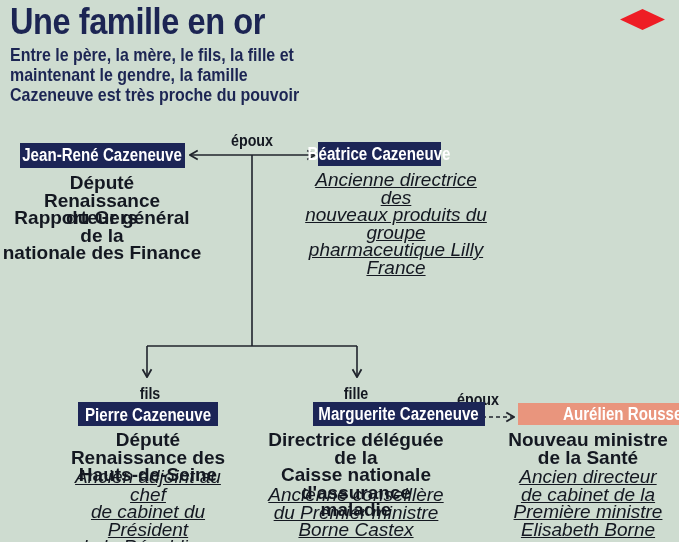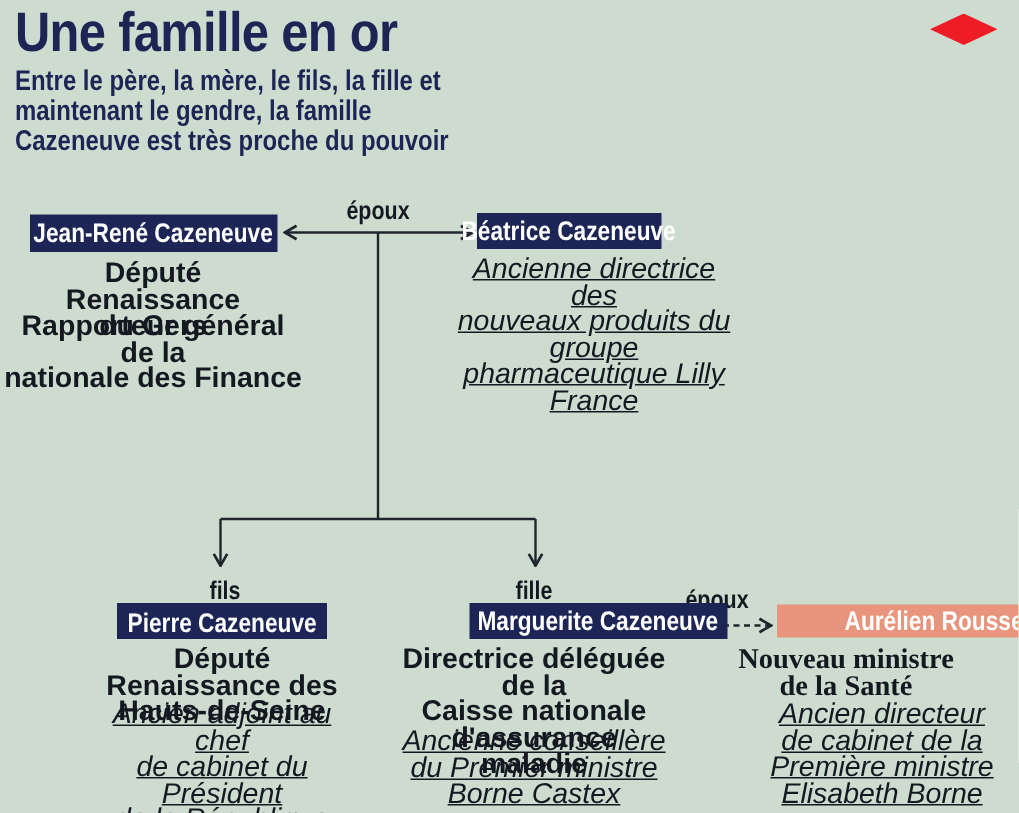--- a/index.html
+++ b/index.html
@@ -115,20 +115,20 @@
   <div class="role-bold" style="left:266px; top:431px; width:180px;">Directrice déléguée de la
 Caisse nationale
 d'assurance maladie</div>
   <div class="role-italic" style="left:266px; top:486px; width:180px;">Ancienne conseillère
 du Premier ministre
 Borne Castex</div>
 
   <div class="namebox salmon" style="left:518px; top:403px; width:166px; height:22px;padding-left:31px;">
     <span>Aurélien Rousseau</span>
   </div>
-  <div class="role-bold" style="left:474px; top:431px; width:180px;font-family:Liberation Serif, serif;">Nouveau ministre
+  <div class="role-bold" style="left:498px; top:431px; width:180px;">Nouveau ministre
 de la Santé</div>
   <div class="role-italic" style="left:498px; top:468px; width:180px;">Ancien directeur
 de cabinet de la
 Première ministre
 Elisabeth Borne</div>
 
 </div>
 
 </body></html>

